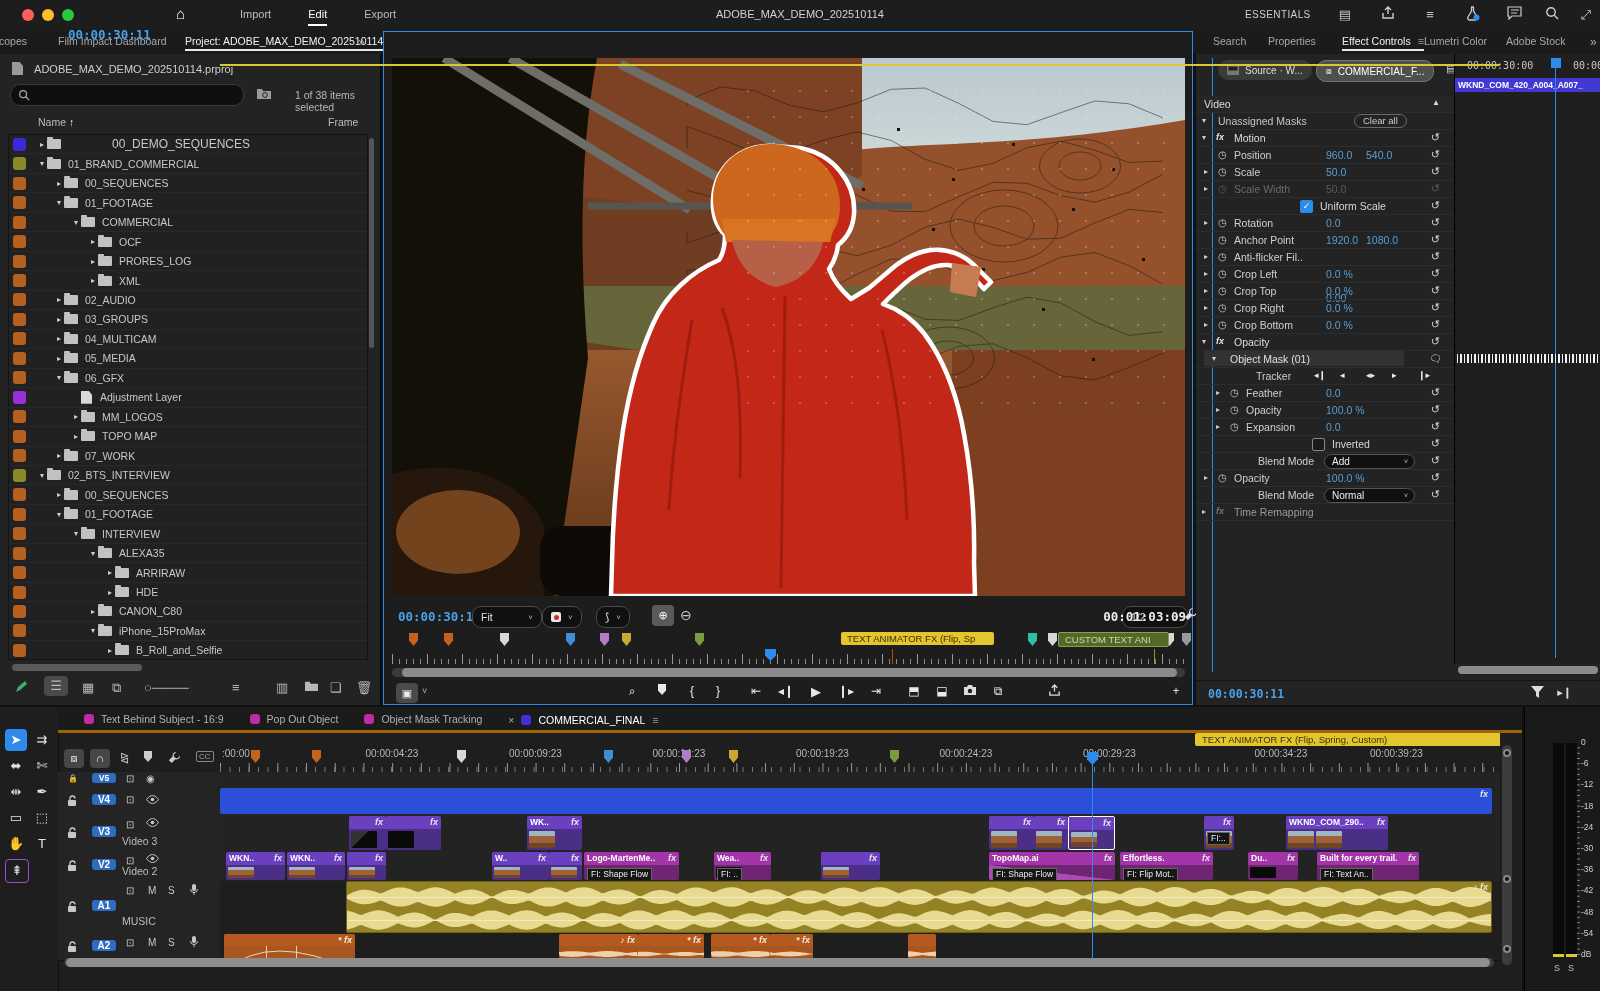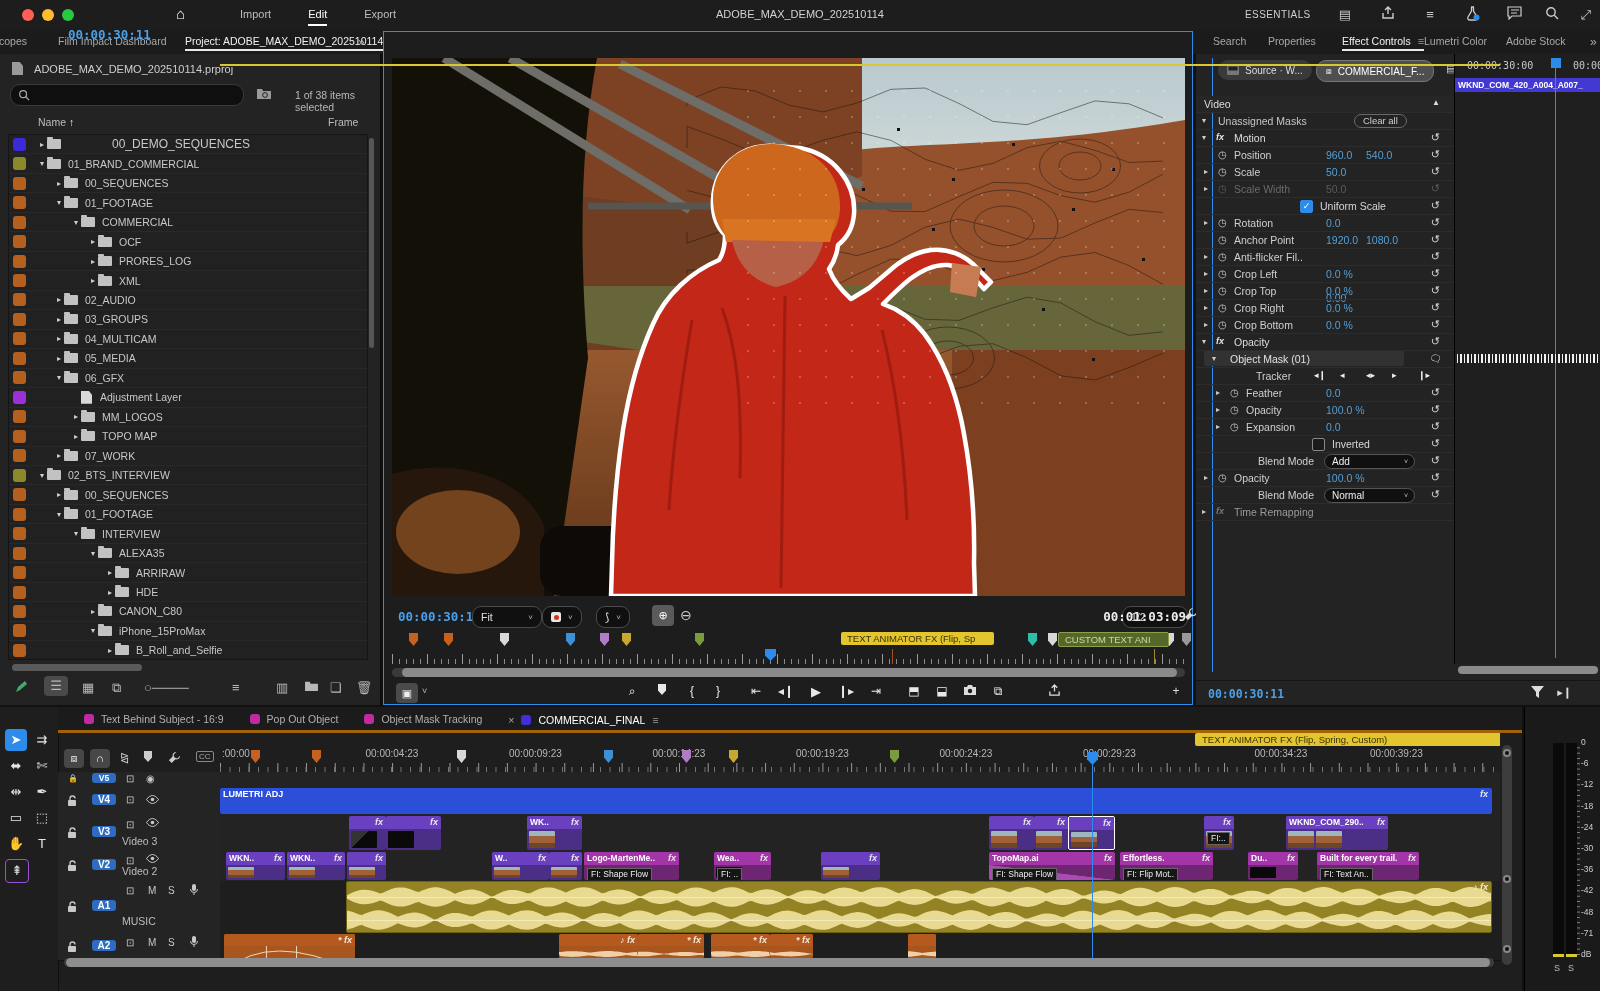--- a/index.html
+++ b/index.html
@@ -890,21 +890,20 @@
           </svg></span>
         <span class="tbadge" style="top: 7px;">V4</span>
         <span class="thico" style="left: 68px; top: 7px;">⊡</span>
         <span class="thico" style="left: 88px; top: 8px;"><svg width="13" height="9" viewBox="0 0 13 9">
             <path d="M0.5 4.5C2.5 1.5 5 0.5 6.5 0.5s4 1 6 4c-2 3-4.5 4-6 4s-4-1-6-4z" fill="none" stroke="#c8c8c8"></path>
             <circle cx="6.5" cy="4.5" r="1.8" fill="#c8c8c8"></circle>
           </svg></span>
       </div>
       <div class="tcontent">
         <div class="clip blue" style="left: 0px; width: 1272px; top: 1px; bottom: 1px;">
-          <div class="hd" style="background: transparent; font-size: 9px;">LUMETRI ADJ</div>
           <span class="fx" style="position: absolute; right: 4px; top: 1px;">fx</span>
         </div>
       </div>
     </div>
     <div class="trackrow" style="top: 43px; height: 36px;">
       <div class="thead">
         <span class="lockic" style="top: 12px;"><svg width="9" height="11" viewBox="0 0 9 11">
             <path d="M2 5V3.5A2.5 2.5 0 0 1 7 3.5" stroke="#c8c8c8" fill="none" stroke-width="1.3"></path>
             <rect y="5" width="8" height="6" rx="1" fill="#c8c8c8"></rect>
           </svg></span>
@@ -1155,18 +1154,18 @@
   <div id="mscale">
       <div>0</div>
       <div>-6</div>
       <div>-12</div>
       <div>-18</div>
       <div>-24</div>
       <div>-30</div>
       <div>-36</div>
       <div>-42</div>
       <div>-48</div>
-      <div>-71</div>
+      <div>-54</div>
       <div>dB</div>
     </div>
   <span class="ss" style="left:29px">S</span>
   <span class="ss" style="left:43px">S</span>
 </div>
 
 </body></html>

